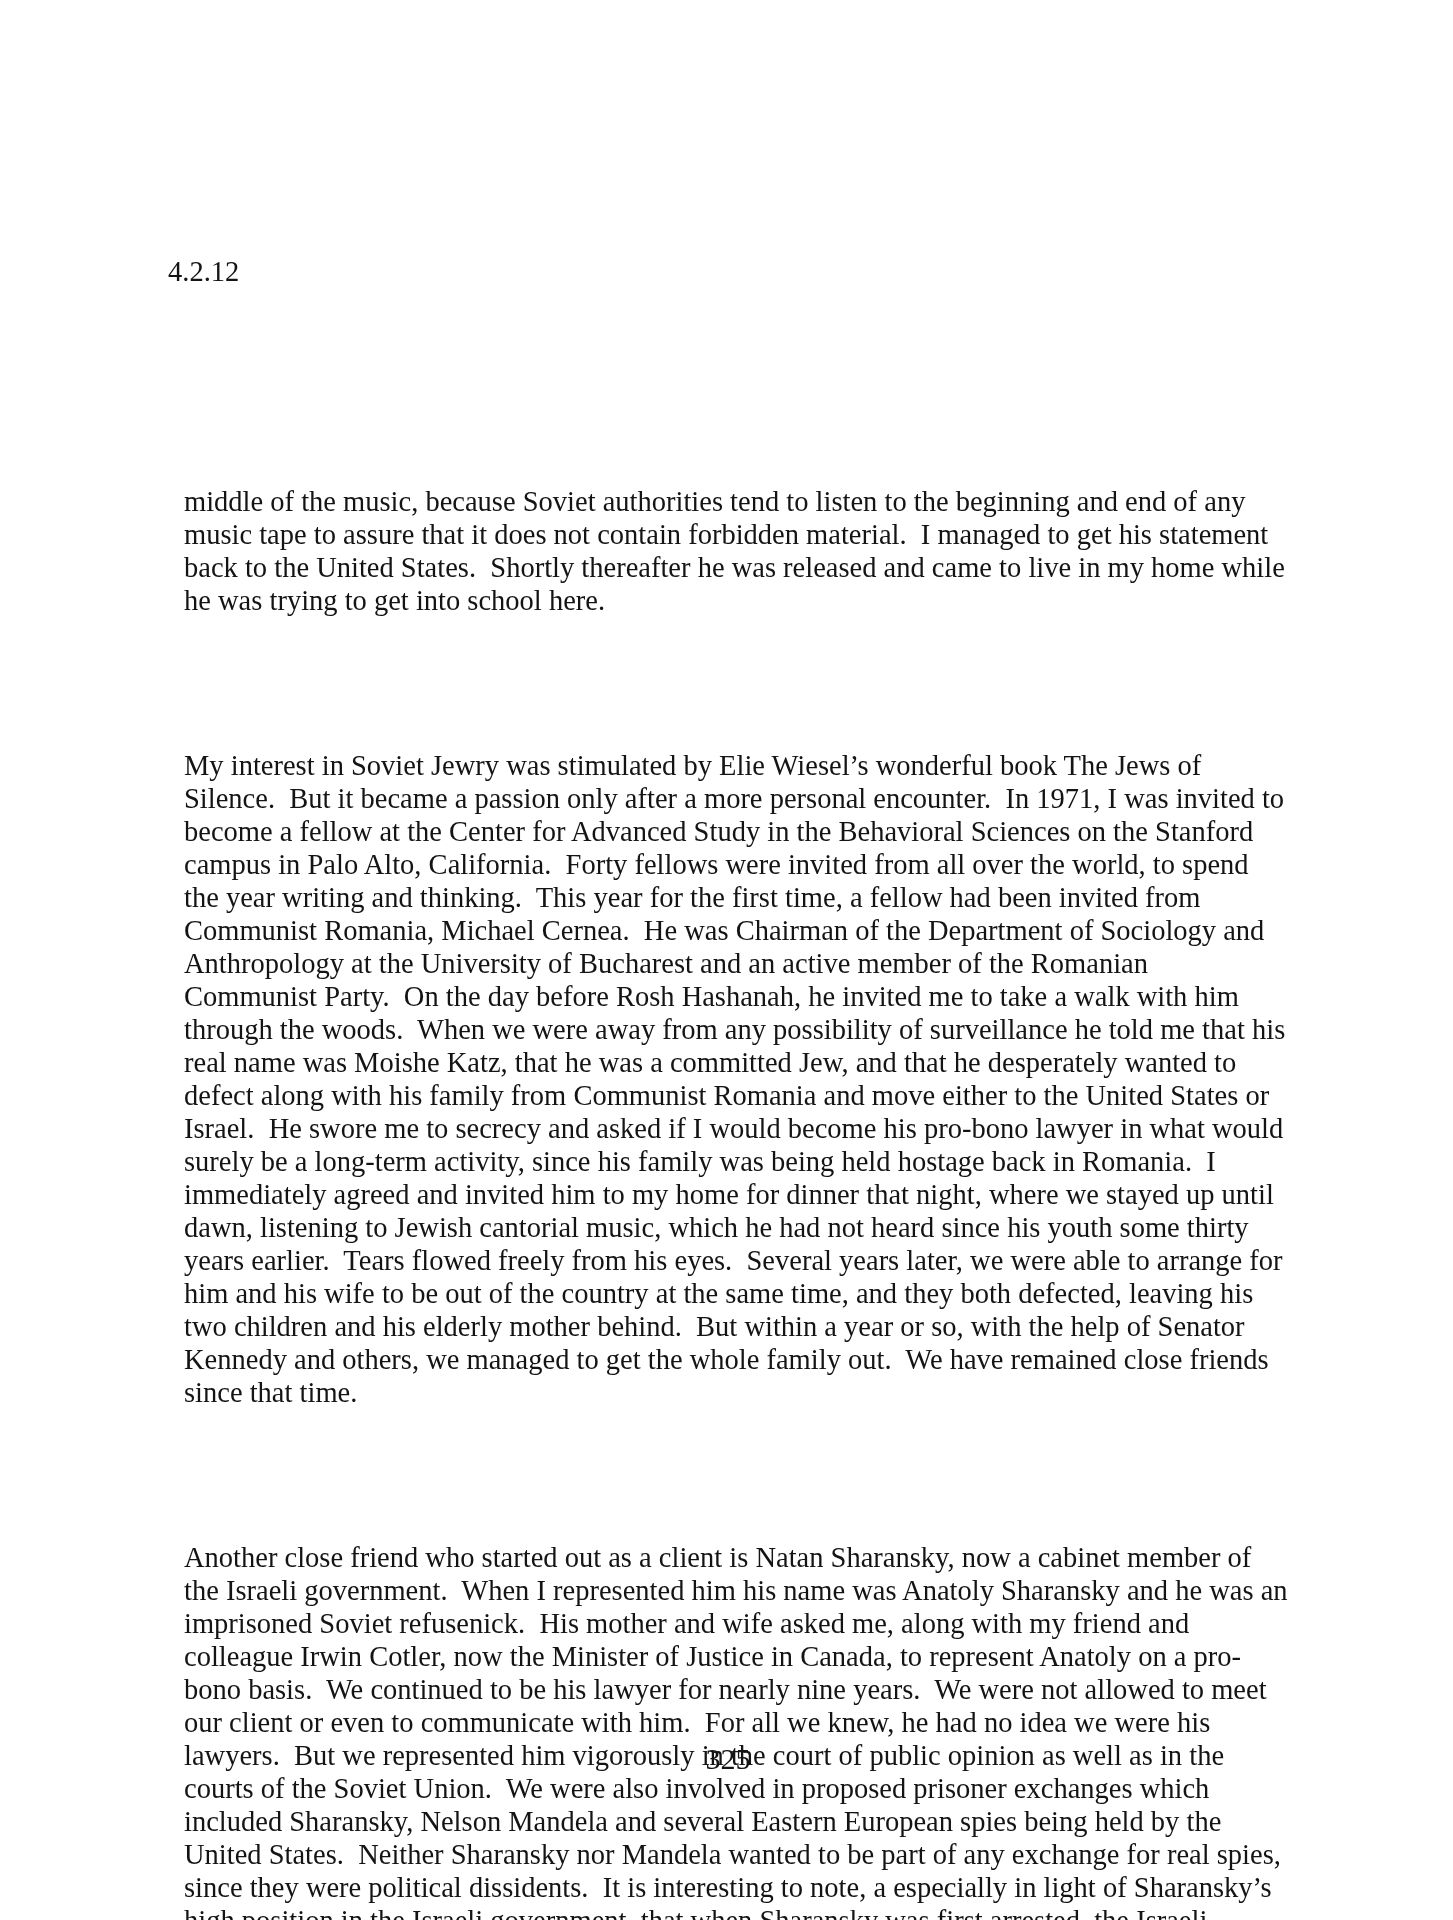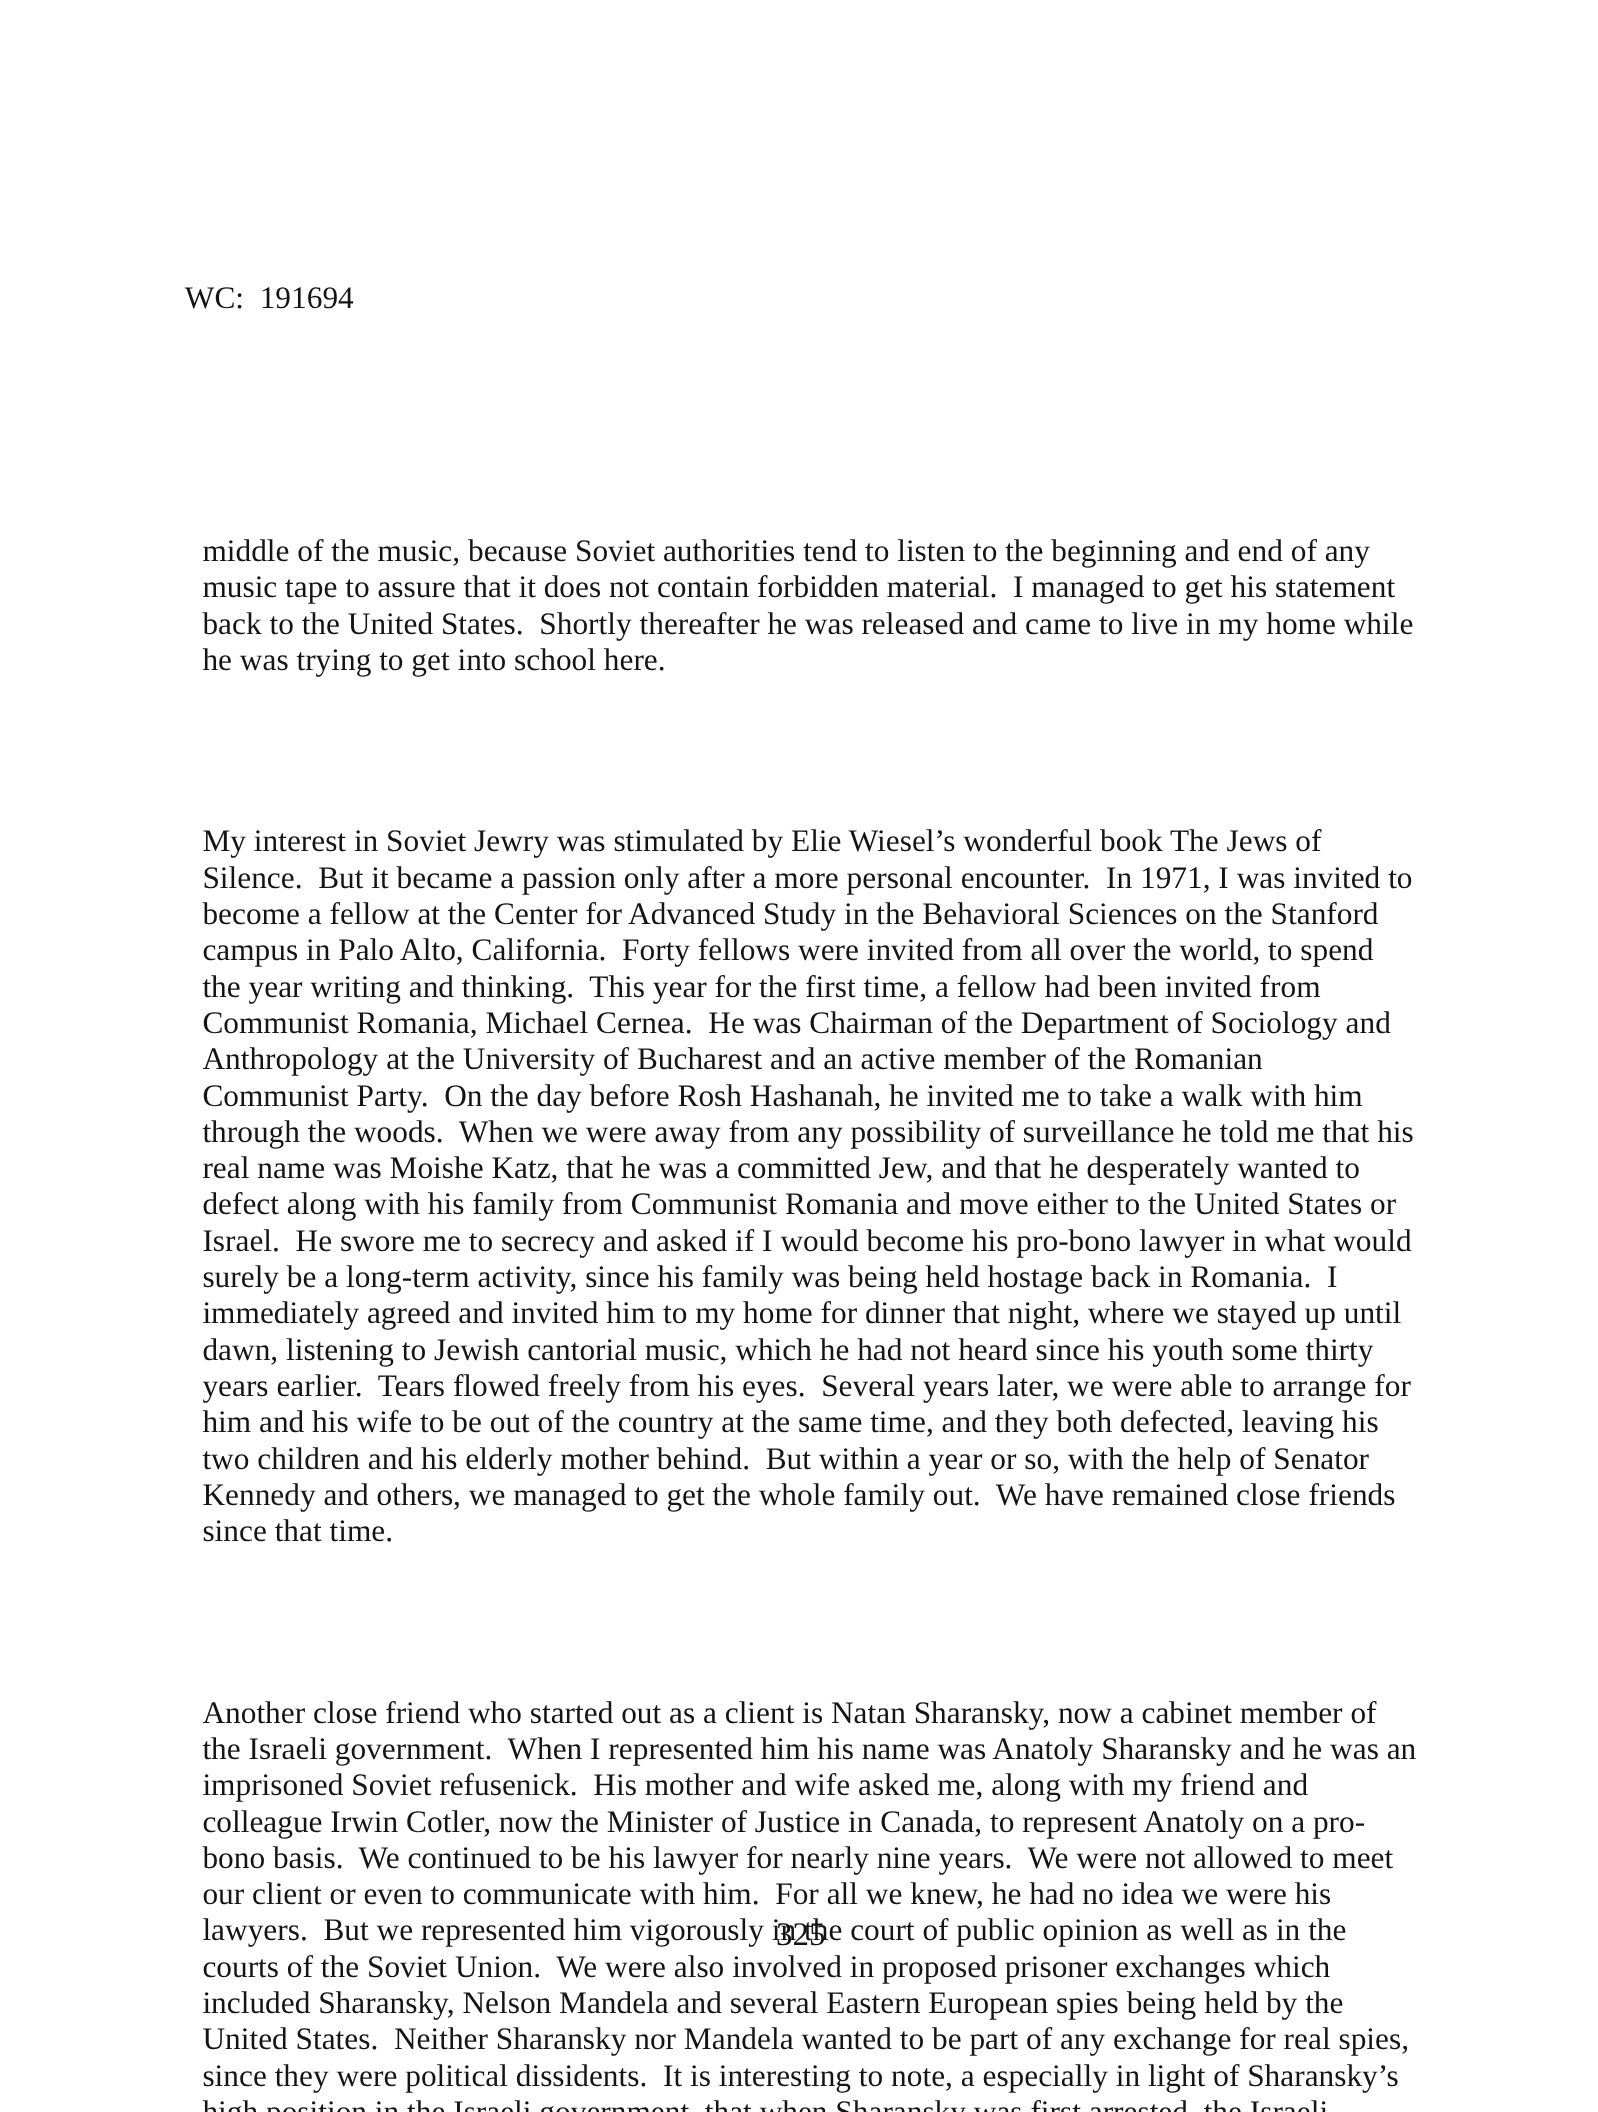--- a/index.html
+++ b/index.html
@@ -60,21 +60,21 @@
   }
 </style>
 </head>
 <body>
 
 <div class="page">
 
   <div class="content">
 
     <div class="doc-header">
-      <div>WC:  191694</div>
+      <div>4.2.12</div>
     </div>
 
     <p class="para"><span>middle of the music, because Soviet authorities tend to listen to the beginning and end of any music tape to assure that it does not contain forbidden material.  I managed to get his statement back to the United States.  Shortly thereafter he was released and came to live in my home while he was trying to get into school here.</span></p>
 
     <p class="para"><span>My interest in Soviet Jewry was stimulated by Elie Wiesel’s wonderful book </span><span class="italic">The Jews of Silence</span><span>.  But it became a passion only after a more personal encounter.  In 1971, I was invited to become a fellow at the Center for Advanced Study in the Behavioral Sciences on the Stanford campus in Palo Alto, California.  Forty fellows were invited from all over the world, to spend the year writing and thinking.  This year for the first time, a fellow had been invited from Communist Romania, Michael Cernea.  He was Chairman of the Department of Sociology and Anthropology at the University of Bucharest and an active member of the Romanian Communist Party.  On the day before Rosh Hashanah, he invited me to take a walk with him through the woods.  When we were away from any possibility of surveillance he told me that his real name was Moishe Katz, that he was a committed Jew, and that he desperately wanted to defect along with his family from Communist Romania and move either to the United States or Israel.  He swore me to secrecy and asked if I would become his pro-bono lawyer in what would surely be a long-term activity, since his family was being held hostage back in Romania.  I immediately agreed and invited him to my home for dinner that night, where we stayed up until dawn, listening to Jewish cantorial music, which he had not heard since his youth some thirty years earlier.  Tears flowed freely from his eyes.  Several years later, we were able to arrange for him and his wife to be out of the country at the same time, and they both defected, leaving his two children and his elderly mother behind.  But within a year or so, with the help of Senator Kennedy and others, we managed to get the whole family out.  We have remained close friends since that time.</span></p>
 
     <p class="para"><span>Another close friend who started out as a client is Natan Sharansky, now a cabinet member of the Israeli government.  When I represented him his name was Anatoly Sharansky and he was an imprisoned Soviet refusenick.  His mother and wife asked me, along with my friend and colleague Irwin Cotler, now the Minister of Justice in Canada, to represent Anatoly on a pro-bono basis.  We continued to be his lawyer for nearly nine years.  We were not allowed to meet our client or even to communicate with him.  For all we knew, he had no idea we were his lawyers.  But we represented him vigorously in the court of public opinion as well as in the courts of the Soviet Union.  We were also involved in proposed prisoner exchanges which included Sharansky, Nelson Mandela and several Eastern European spies being held by the United States.  Neither Sharansky nor Mandela wanted to be part of any exchange for real spies, since they were political dissidents.  It is interesting to note, a especially in light of Sharansky’s high position in the Israeli government, that when Sharansky was first arrested, the Israeli government wanted to have nothing to do with his case, since they regarded him as a human rights dissident rather than as a prisoner of Zion.  He was, of course, both.  When he was finally released some of the very same people who fought hardest against Israel doing anything on his behalf were among the first to claim credit for his release.</span></p>
 
     
 

